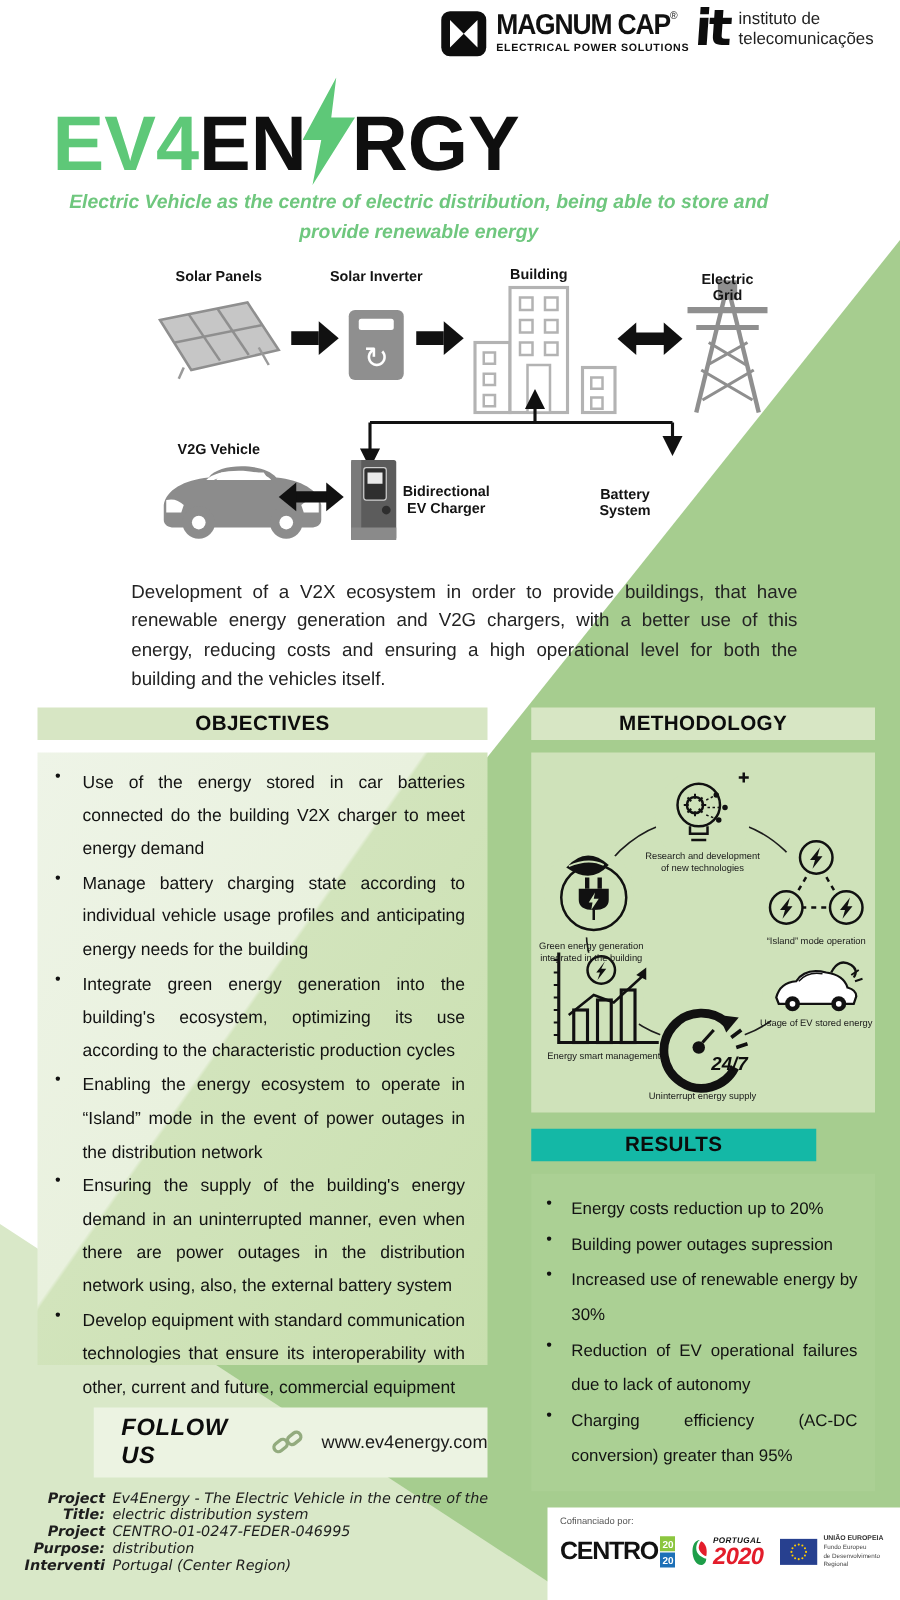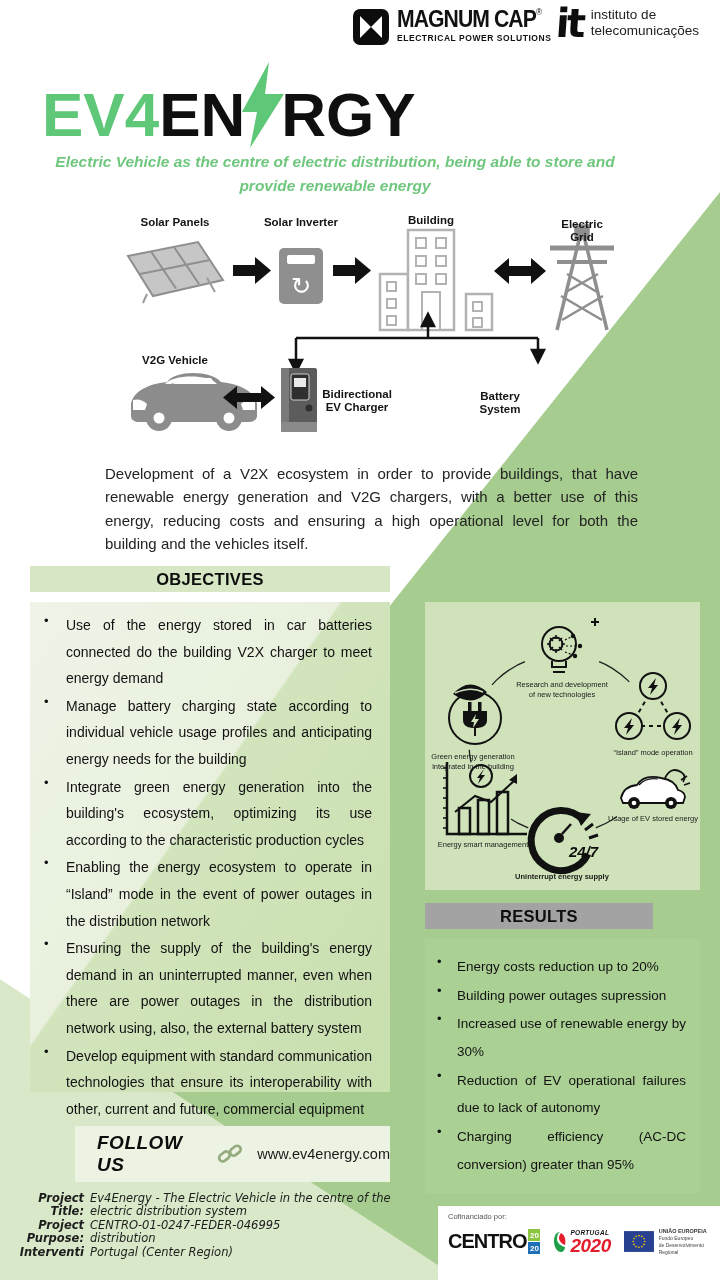--- a/index.html
+++ b/index.html
@@ -30,21 +30,21 @@
   .diagram{left:95px;top:208px;width:545px;height:248px;}
   .dlabel{position:absolute;transform:translateX(-50%);font-size:11.5px;font-weight:700;color:#141414;
           text-align:center;white-space:pre-line;line-height:1.15;}
   
   .descr{left:105px;top:462px;width:533px;font-size:15px;line-height:1.56;text-align:justify;color:#232323;}
   
   .sec-head{height:26px;display:flex;align-items:center;justify-content:center;
             font-size:16.5px;font-weight:800;letter-spacing:.3px;color:#0c0c0c;}
   .obj-head{left:30px;top:566px;width:360px;background:#d7e6c4;}
   .met-head{left:425px;top:566px;width:275px;background:#d7e6c4;}
-  .res-head{left:425px;top:903px;width:228px;background:#a3a3a3;text-align:center;}
+  .res-head{left:425px;top:903px;width:228px;background:#14b8a6;text-align:center;}
   .obj-body{left:30px;top:602px;width:360px;height:490px;
             background:linear-gradient(125deg,#eef4e7 0%,#e9f1de 44%,#d2e4bc 44.5%,#c8dfae 100%);
             padding:10px 18px 0 14px;box-sizing:border-box;}
   .met-body{left:425px;top:602px;width:275px;height:288px;background:#cfe2ba;}
   .res-body{left:425px;top:939px;width:275px;height:254px;background:#abd094;padding:14px 14px 0 12px;box-sizing:border-box;}
   .b-item{display:flex;margin-bottom:1px;}
   .b-dot{width:22px;flex:0 0 22px;font-size:13px;padding-top:1px;color:#111;}
   .b-txt{flex:1;text-align:justify;font-size:14px;line-height:1.9;color:#121212;}
   .res-body .b-dot{width:20px;flex:0 0 20px;}
   .res-body .b-txt{font-size:13.5px;line-height:2.05;}
@@ -252,20 +252,21 @@
     <div class="b-item">
         <span class="b-dot">•</span>
         <span class="b-txt">Ensuring the supply of the building's energy demand in an uninterrupted manner, even when there are power outages in the distribution network using, also, the external battery system</span>
       </div>
     <div class="b-item">
         <span class="b-dot">•</span>
         <span class="b-txt">Develop equipment with standard communication technologies that ensure its interoperability with other, current and future, commercial equipment</span>
       </div>
   </div>
 
+  <div class="abs sec-head met-head">METHODOLOGY</div>
   <div class="abs met-body">
     <svg width="275" height="288" viewBox="0 0 275 288">
       <ellipse cx="137" cy="142" rx="93" ry="90" fill="none" stroke="#1c1c1c" stroke-width="1.3"></ellipse>
 
       <circle cx="137" cy="52" r="38" fill="#cfe2ba"></circle>
       <circle cx="46" cy="112" r="36" fill="#cfe2ba"></circle>
       <circle cx="228" cy="112" r="40" fill="#cfe2ba"></circle>
       <circle cx="50" cy="200" r="40" fill="#cfe2ba"></circle>
       <circle cx="225" cy="192" r="40" fill="#cfe2ba"></circle>
       <circle cx="137" cy="238" r="36" fill="#cfe2ba"></circle>
@@ -340,21 +341,21 @@
         <path d="M160,228 l8,-6 M164,236 l9,-3 M156,221 l5,-8" stroke-width="3"></path>
       </g>
     </svg>
     <span class="mlabel" style="left:137px;top:78px;width:110px;">Research and development
 of new technologies</span>
     <span class="mlabel" style="left:48px;top:150px;width:100px;">Green energy generation
 integrated in the building</span>
     <span class="mlabel" style="left:228px;top:146px;width:110px;">“Island” mode operation</span>
     <span class="mlabel" style="left:58px;top:238px;width:110px;">Energy smart management</span>
     <span class="mlabel" style="left:228px;top:212px;width:110px;">Usage of EV stored energy</span>
-    <span class="mlabel" style="left:137px;top:270px;width:120px;font-weight:bold;">Uninterrupt energy supply</span>
+    <span class="mlabel" style="left:137px;top:270px;width:120px;">Uninterrupt energy supply</span>
     <span class="badge247" style="left:144px;top:228px;">24/7</span>
   </div>
 
   <div class="abs sec-head res-head">RESULTS</div>
   <div class="abs res-body">
     <div class="b-item">
         <span class="b-dot">•</span>
         <span class="b-txt">Energy costs reduction up to 20%</span>
       </div>
     <div class="b-item">

